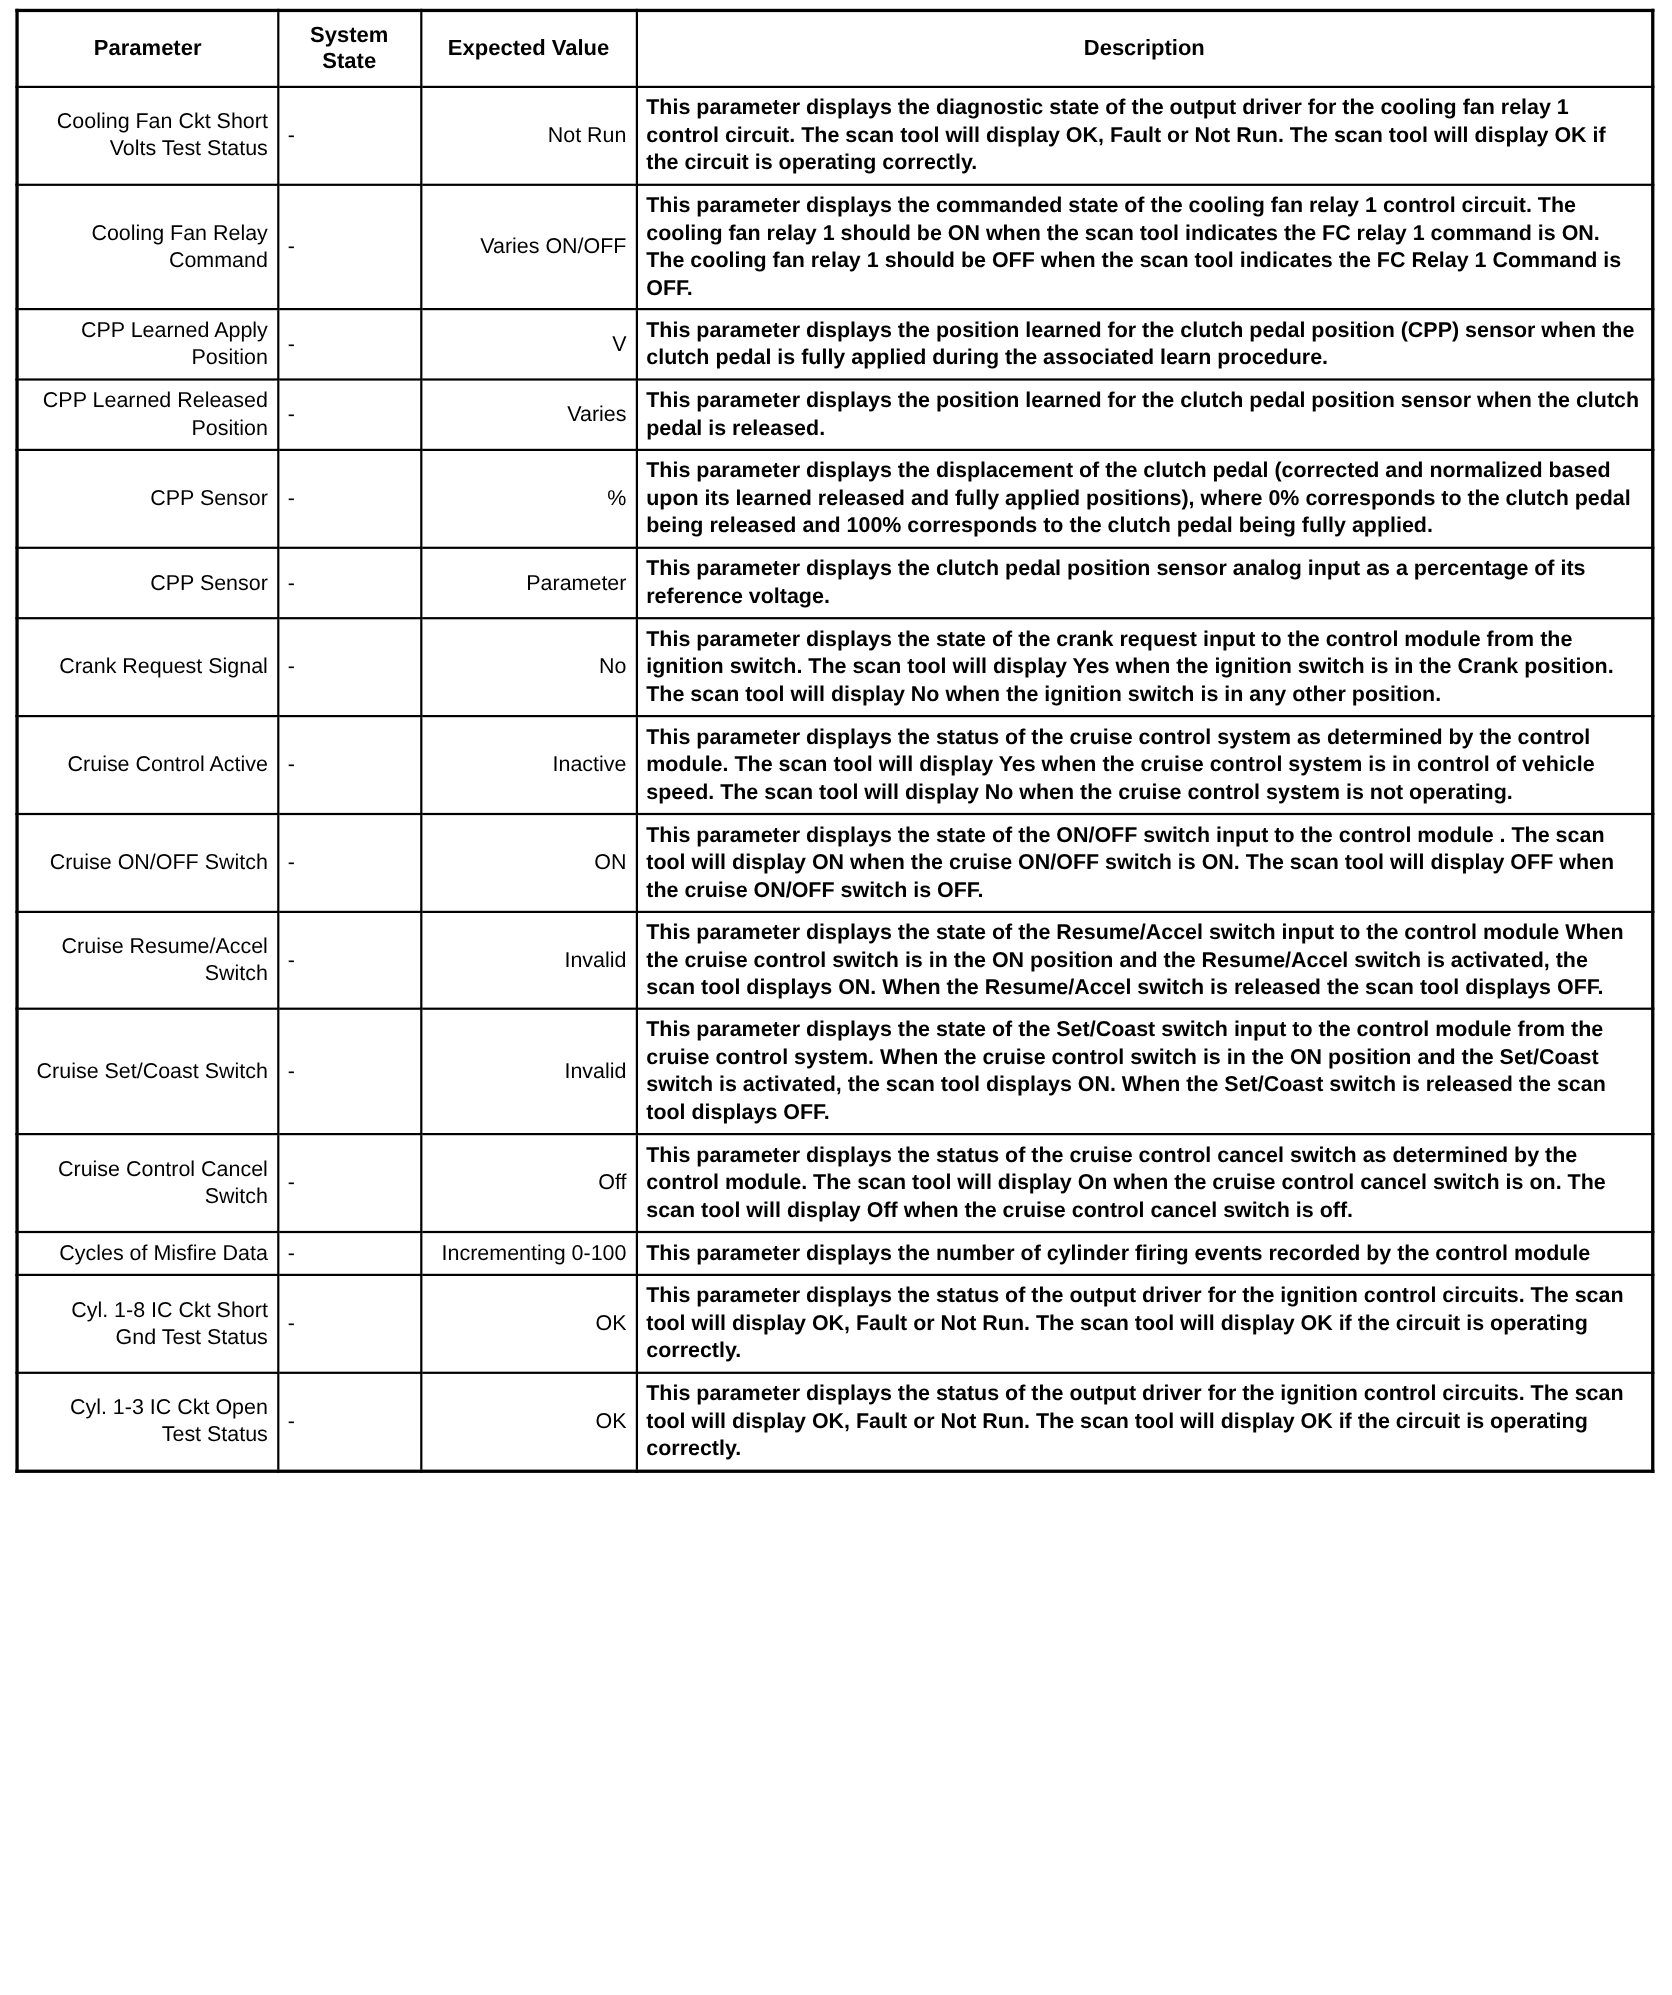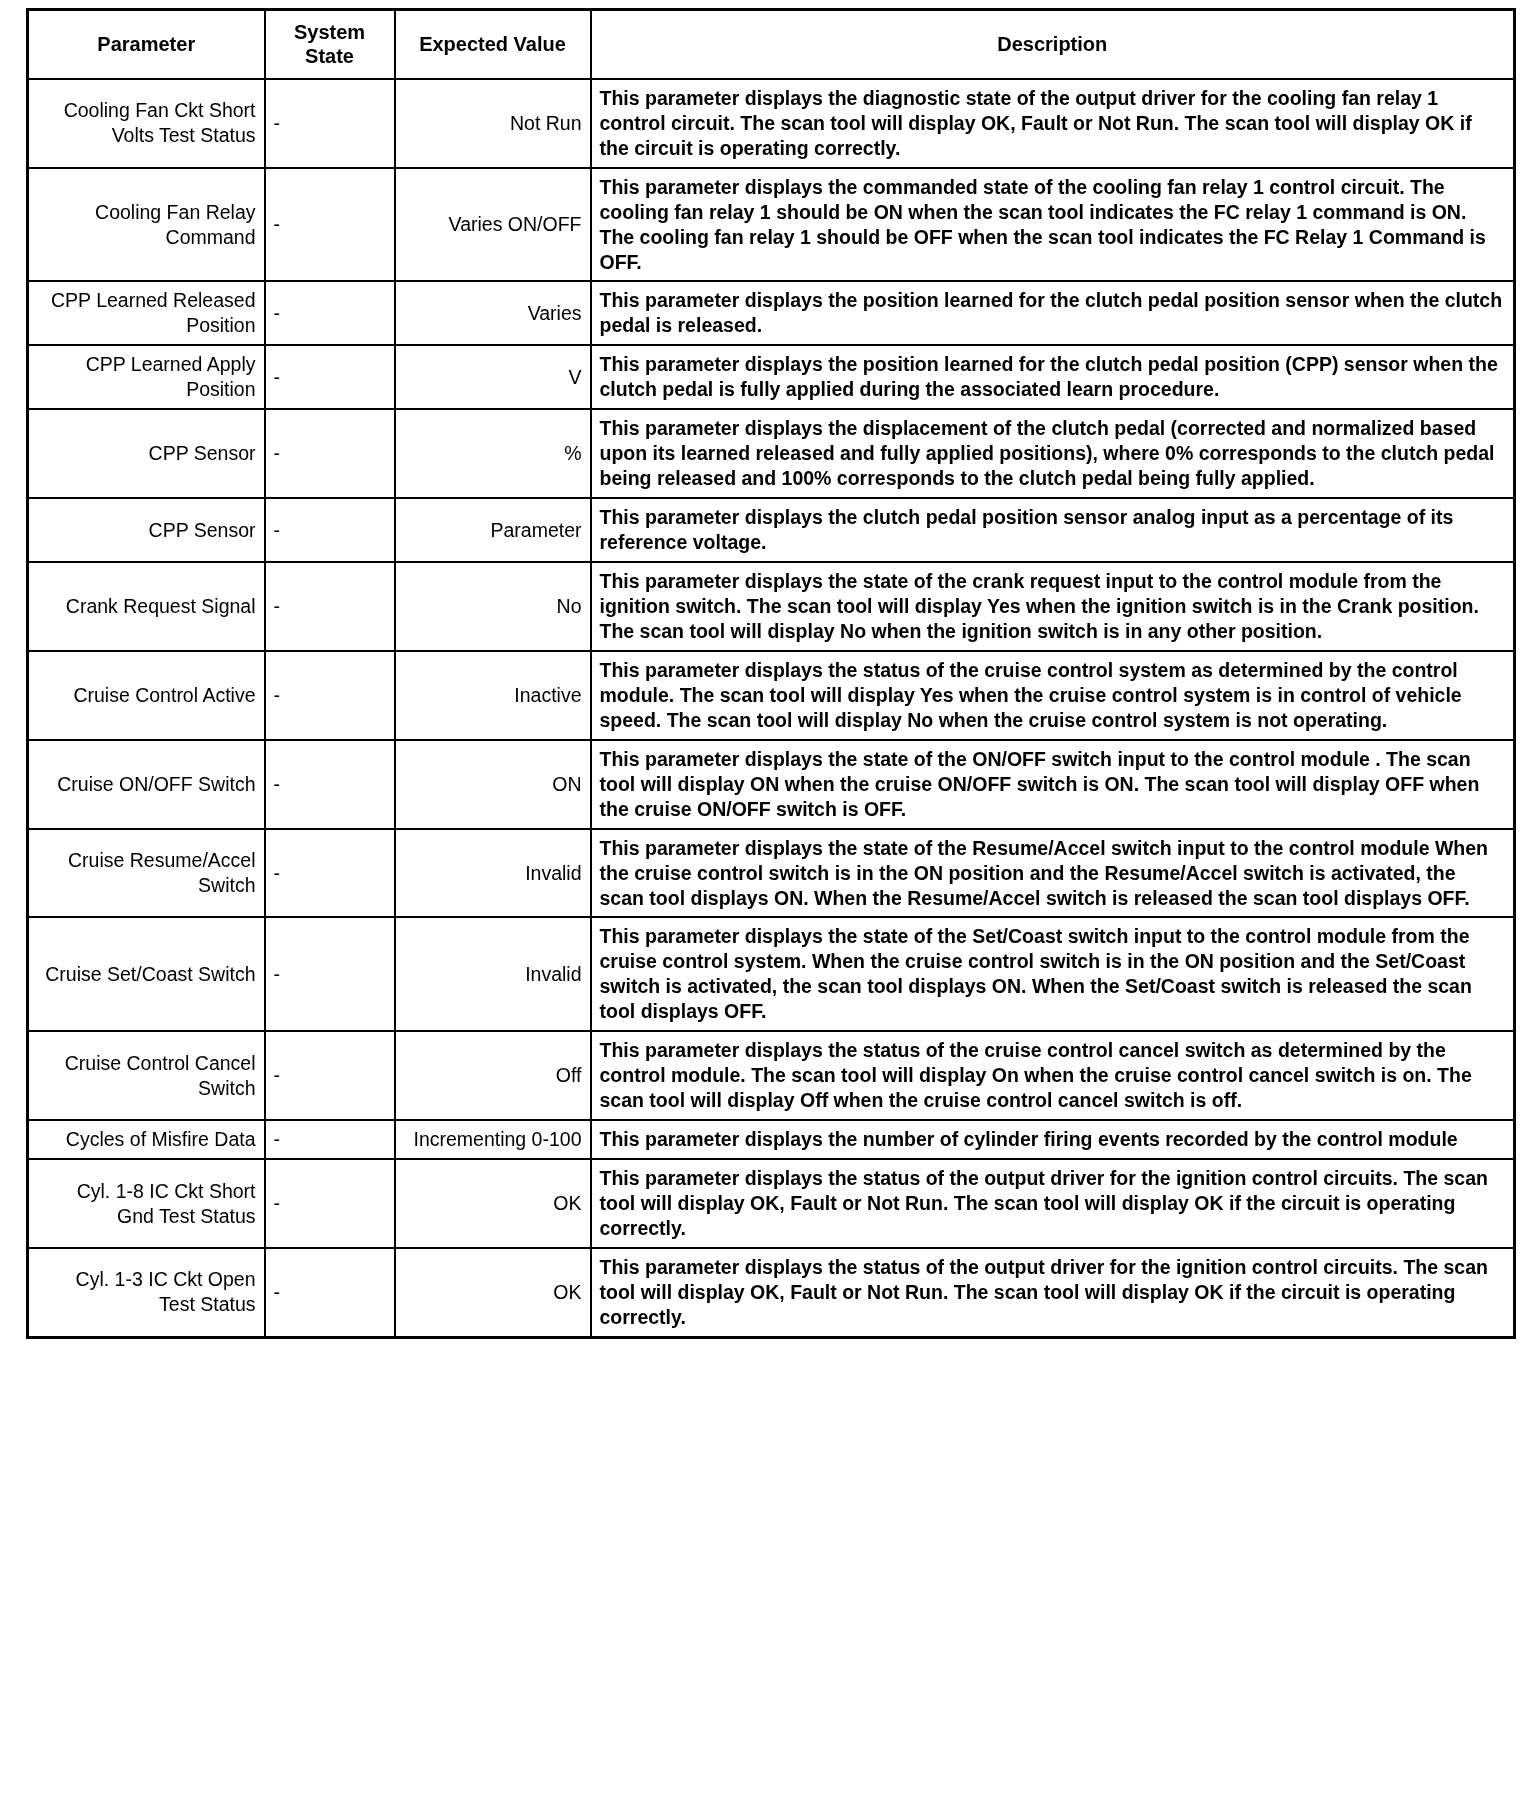--- a/index.html
+++ b/index.html
@@ -9,21 +9,20 @@
   }
   body {
     width: 1520px;
     font-family: "Liberation Sans", sans-serif;
     color: #000000;
   }
   .page {
     width: 1300px;
     box-sizing: border-box;
     padding: 8px 14px 10px 14px;
-    margin-left: 12px;
   }
   table.param-table {
     border-collapse: collapse;
     table-layout: fixed;
     width: 1490px;
     border: 3px solid #000;
   }
   table.param-table th,
   table.param-table td {
     border: 2px solid #000;
@@ -81,30 +80,30 @@
         <td class="value">Not Run</td>
         <td class="desc">This parameter displays the diagnostic state of the output driver for the cooling fan relay 1 control circuit. The scan tool will display OK, Fault or Not Run. The scan tool will display OK if the circuit is operating correctly.</td>
       </tr>
       <tr>
         <td class="param">Cooling Fan Relay Command</td>
         <td class="state">-</td>
         <td class="value">Varies ON/OFF</td>
         <td class="desc">This parameter displays the commanded state of the cooling fan relay 1 control circuit. The cooling fan relay 1 should be ON when the scan tool indicates the FC relay 1 command is ON. The cooling fan relay 1 should be OFF when the scan tool indicates the FC Relay 1 Command is OFF.</td>
       </tr>
       <tr>
+        <td class="param">CPP Learned Apply Position</td>
+        <td class="state">-</td>
+        <td class="value">V</td>
+        <td class="desc">This parameter displays the position learned for the clutch pedal position (CPP) sensor when the clutch pedal is fully applied during the associated learn procedure.</td>
+      </tr>
+      <tr>
         <td class="param">CPP Learned Released Position</td>
         <td class="state">-</td>
         <td class="value">Varies</td>
         <td class="desc">This parameter displays the position learned for the clutch pedal position sensor when the clutch pedal is released.</td>
-      </tr>
-      <tr>
-        <td class="param">CPP Learned Apply Position</td>
-        <td class="state">-</td>
-        <td class="value">V</td>
-        <td class="desc">This parameter displays the position learned for the clutch pedal position (CPP) sensor when the clutch pedal is fully applied during the associated learn procedure.</td>
       </tr>
       <tr>
         <td class="param">CPP Sensor</td>
         <td class="state">-</td>
         <td class="value">%</td>
         <td class="desc">This parameter displays the displacement of the clutch pedal (corrected and normalized based upon its learned released and fully applied positions), where 0% corresponds to the clutch pedal being released and 100% corresponds to the clutch pedal being fully applied.</td>
       </tr>
       <tr>
         <td class="param">CPP Sensor</td>
         <td class="state">-</td>

